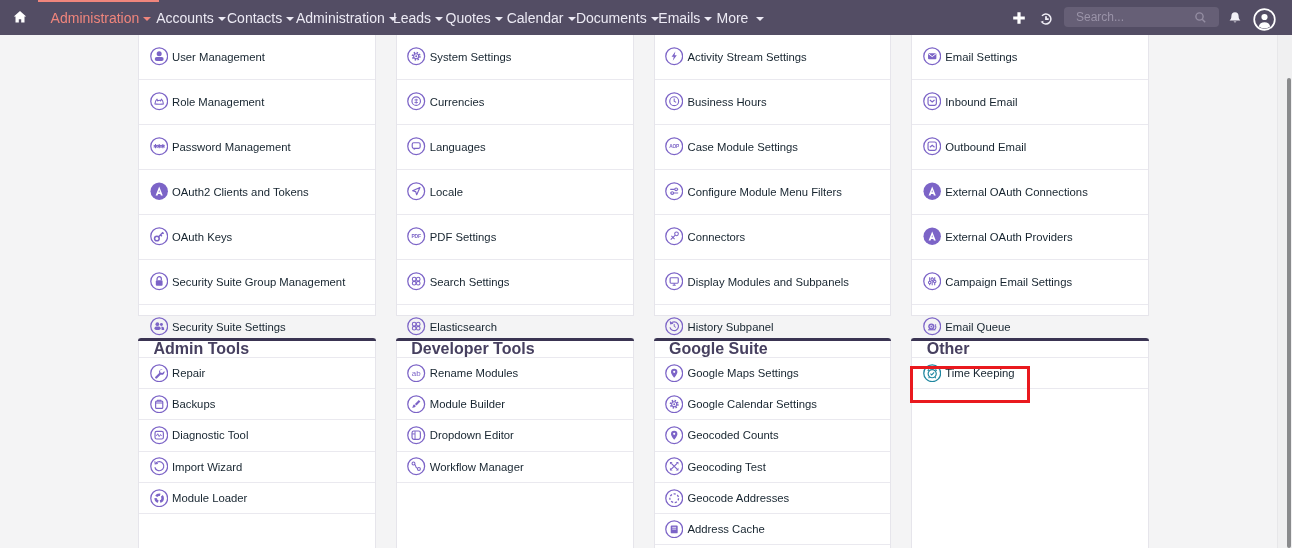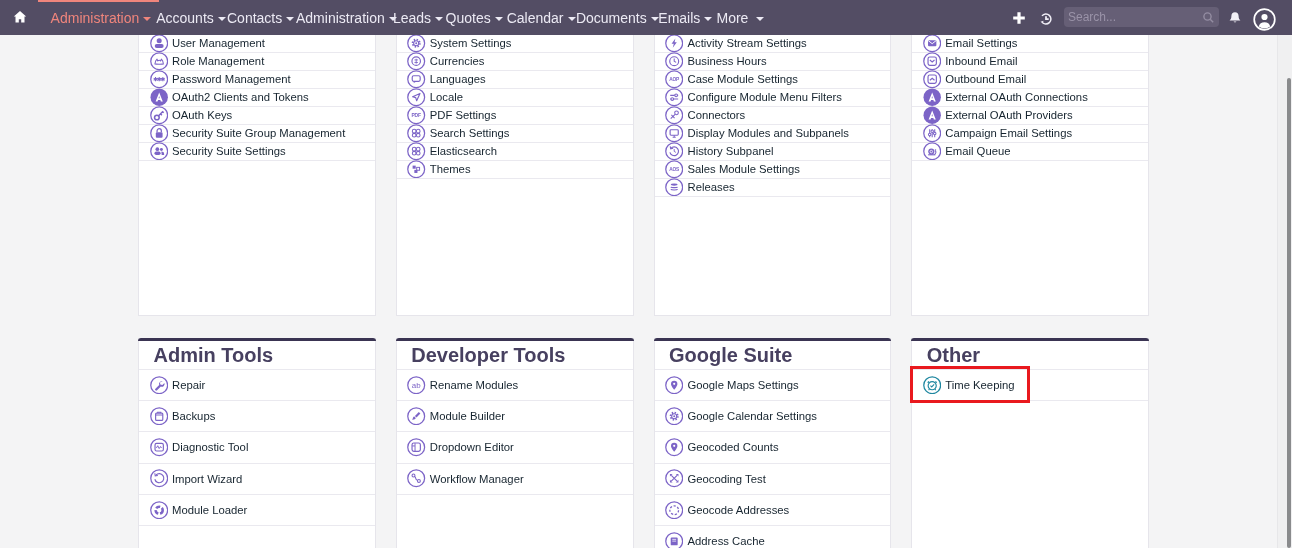--- a/index.html
+++ b/index.html
@@ -5,22 +5,22 @@
 body { background:#F4F4F5; font-family:"Liberation Sans", sans-serif; position:relative; }
 .navbar { position:absolute; left:0; top:0; width:1292px; height:35px; background:#534D64; z-index:20; }
 .nitem { position:absolute; top:0; height:35px; display:flex; align-items:center; color:#ECEAF4; font-size:14px; }
 .nitem.active { color:#F0857C; }
 .nitem.active::before { content:""; position:absolute; left:-12.6px; right:-8.2px; top:0; height:2px; background:#F0857C; }
 .caret { width:0; height:0; border-left:4px solid transparent; border-right:4px solid transparent; border-top:4.6px solid currentColor; display:inline-block; margin-top:2px; }
 .panel { position:absolute; width:237.75px; background:#fff; border:1px solid #E6E5EB; }
 .panel.top { top:34.7px; height:281.8px; border-top:none; }
 .panel.bot { top:338px; height:222px; border-top:none; }
 .bar { height:3px; background:#3A3452; border-radius:3px 3px 0 0; margin:0 -1px; }
-.hdr { height:29px; border-bottom:1px solid #EAE9EF; display:flex; align-items:center; padding-left:14.5px; font-size:20px; font-weight:bold; color:#474060; }
-.row { height:18px; border-bottom:1px solid #EAE9EF; display:flex; align-items:center; padding-left:10.6px; }
+.hdr { height:17px; border-bottom:1px solid #EAE9EF; display:flex; align-items:center; padding-left:14.5px; font-size:16px; font-weight:bold; color:#474060; }
+.row { height:45px; border-bottom:1px solid #EAE9EF; display:flex; align-items:center; padding-left:10.6px; }
 .panel.bot .row { height:31.2px; }
 .row span { margin-left:4px; font-size:11.3px; color:#16242F; }
 .ic { flex:0 0 auto; display:block; }
 .redbox { position:absolute; left:910px; top:366.2px; width:120px; height:36.7px; border:3px solid #E9191E; z-index:10; }
 .sbtrack { position:absolute; right:0; top:35px; width:15px; height:513px; background:#F0F0F1; border-left:1px solid #E7E7E9; }
 .sbthumb { position:absolute; left:1287px; top:78px; width:4px; height:470px; background:#8A8B8D; border-radius:2px; z-index:5; }
 .nico { position:absolute; top:0; }
 </style></head>
 <body>
 <div class="sbtrack"></div>
@@ -493,21 +493,21 @@
       <i class="caret" style="margin-left:8px"></i>
     </div>
   <svg class="nico" style="left:1012px;top:11px" width="14" height="14" viewBox="0 0 14 14">
       <path d="M7 1.2v11.6M1.2 7h11.6" stroke="#fff" stroke-width="3.2"></path>
     </svg>
   <svg class="nico" style="left:1039px;top:11.5px" width="14" height="14" viewBox="0 0 14 14">
       <path d="M3 3.9 A5 5 0 1 1 3 10.1" fill="none" stroke="#EFEDF5" stroke-width="1.5"></path>
       <path d="M4.1 11.6 1.5 9.8l2.9-1z" fill="#EFEDF5"></path>
       <path d="M7 4.2v3h2.7" fill="none" stroke="#EFEDF5" stroke-width="1.8"></path>
     </svg>
-  <div style="position:absolute;left:1064px;top:7px;width:155px;height:20px;background:#665F76;border-radius:4px;display:flex;align-items:center;padding:0 4px;">
+  <div style="position:absolute;left:1064px;top:7px;width:155px;height:20px;background:#665F76;border-radius:4px;display:flex;align-items:center;padding:0 12px;">
     <span style="color:#9A93A8;font-size:12px;flex:1">Search...</span>
     <svg width="13" height="13" viewBox="0 0 13 13">
         <circle cx="5.5" cy="5.5" r="3.6" fill="none" stroke="#948DA2" stroke-width="1.4"></circle>
         <path d="M8.2 8.2l3 3" stroke="#948DA2" stroke-width="1.4"></path>
       </svg>
   </div>
   <svg class="nico" style="left:1228px;top:11px" width="14" height="14" viewBox="0 0 14 14">
       <path d="M7 1.2c-2.3 0-3.6 1.7-3.6 3.8 0 2.8-1 3.8-1.8 4.4h10.8c-.8-.6-1.8-1.6-1.8-4.4 0-2.1-1.3-3.8-3.6-3.8z" fill="#F2F0F6"></path>
       <path d="M5.6 10.4a1.5 1.5 0 0 0 2.8 0z" fill="#F2F0F6"></path>
     </svg>

